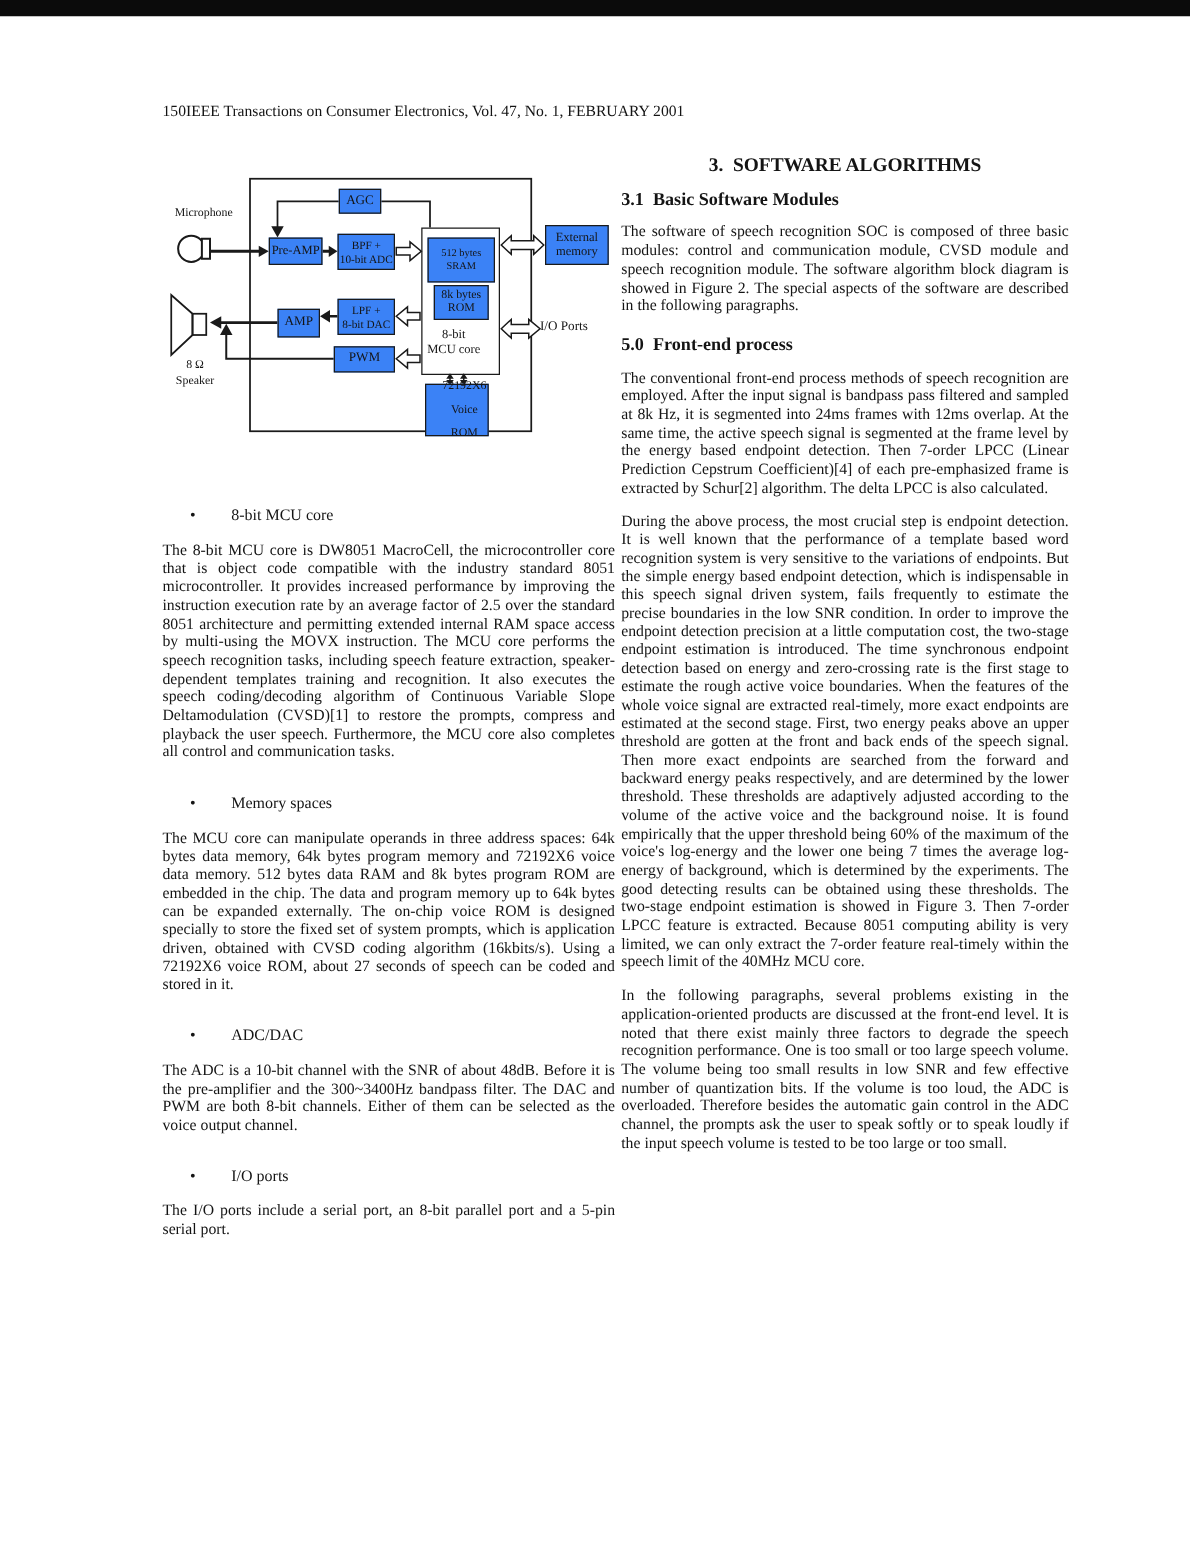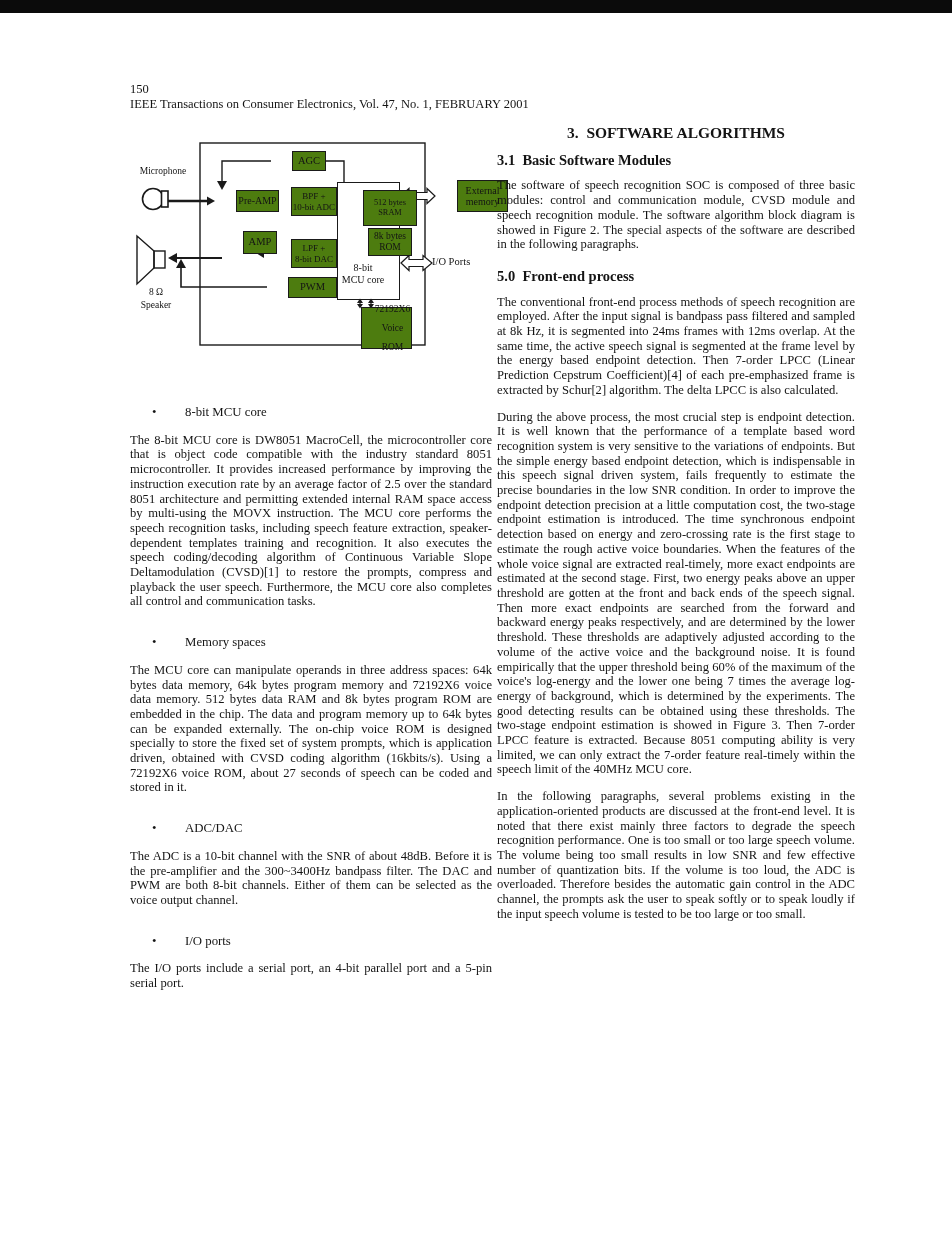--- a/index.html
+++ b/index.html
@@ -1,27 +1,27 @@
 <!DOCTYPE html>
 <html><head>
 <meta charset="utf-8">
 <style>
   * { margin: 0; padding: 0; box-sizing: border-box; }
   html,body { width: 952px; height: 1235px; background: #ffffff; }
   body { position: relative; font-family: "Liberation Serif", serif; color: #141414; }
   .scan-bar { position: absolute; left: 0; top: 0; width: 952px; height: 13px; background: #0b0b0b; }
-  .page-header { position: absolute; left: 130px; top: 82px; width: 725px; display: flex; justify-content: flex-start; font-size: 12.5px; flex-direction: column; }
+  .page-header { position: absolute; left: 130px; top: 82px; width: 725px; display: flex; justify-content: flex-start; font-size: 12.5px; }
   .col { position: absolute; text-align: justify; font-size: 12.6px; line-height: 14.7px; }
   .col-left  { left: 130px; top: 135px; width: 362px; }
   .col-right { left: 497px; top: 126px; width: 358px; }
   p { margin: 0 0 12px 0; }
   
   .figure-wrap { position: relative; width: 362px; height: 228px; }
   .figure-wrap svg { position: absolute; left: 0; top: 0; }
-  .fig-box { position: absolute; border: 1.2px solid #1a1a1a; background: #4d7c0f; display: flex; align-items: center; justify-content: center; text-align: center; white-space: pre-line; line-height: 1.15; margin-left: 21px; }
+  .fig-box { position: absolute; border: 1.2px solid #1a1a1a; background: #3b82f6; display: flex; align-items: center; justify-content: center; text-align: center; white-space: pre-line; line-height: 1.15; }
   .fig-label { position: absolute; text-align: center; white-space: pre-line; line-height: 1.2; }
   .fig-outline { position: absolute; border: 1.4px solid #1a1a1a; background: transparent; }
   .fig-caption { text-align: center; font-size: 13px; margin: 10px 0 0 0; }
   .fig-caption b { font-weight: bold; }
   
   .bullet-row { display: flex; margin: 26px 0 13px 22px; font-size: 12.8px; }
   .bullet-row.first { margin-top: 42px; }
   .bullet-dot { width: 33px; }
   
   .h-section { font-size: 15.5px; font-weight: bold; text-align: center; white-space: pre-wrap; margin: 0 0 12px 0; }
@@ -95,21 +95,21 @@
     <div class="fig-box" style="left:85px;top:55px;width:43px;height:22px;font-size:10px;">Pre-AMP</div>
     <div class="fig-box" style="left:140px;top:52px;width:46px;height:29px;font-size:9px;">BPF +
 10-bit ADC</div>
     <div class="fig-box" style="left:212px;top:55px;width:54px;height:36px;font-size:8.3px;">512 bytes SRAM</div>
     <div class="fig-box" style="left:217px;top:93px;width:44px;height:28px;font-size:9.5px;">8k bytes
 ROM</div>
     <div class="fig-label" style="left:207px;top:127px;width:52px;font-size:10px;">8-bit
 MCU core</div>
     <div class="fig-box" style="left:140px;top:104px;width:46px;height:29px;font-size:9px;">LPF +
 8-bit DAC</div>
-    <div class="fig-box" style="left:92px;top:96px;width:34px;height:23px;font-size:10.5px;">AMP</div>
+    <div class="fig-box" style="left:92px;top:112px;width:34px;height:23px;font-size:10.5px;">AMP</div>
     <div class="fig-box" style="left:137px;top:142px;width:49px;height:21px;font-size:10.5px;">PWM</div>
     <div class="fig-box" style="left:210px;top:172px;width:51px;height:42px;font-size:9.5px;line-height:2;padding-left:12px;">72192X6
 Voice ROM</div>
     <div class="fig-box" style="left:306px;top:45px;width:51px;height:32px;font-size:10px;">External
 memory</div>
 
     <div class="fig-label" style="left:4px;top:31px;width:58px;font-size:9.5px;">Microphone</div>
     <div class="fig-label" style="left:8px;top:152px;width:36px;font-size:9.5px;">8 Ω</div>
     <div class="fig-label" style="left:2px;top:165px;width:48px;font-size:9.5px;">Speaker</div>
     <div class="fig-label" style="left:302px;top:121px;width:52px;font-size:10.5px;text-align:left;">I/O Ports</div>
@@ -131,21 +131,21 @@
   <div class="bullet-row">
     <span class="bullet-dot">•</span>
     <span>ADC/DAC</span>
   </div>
   <p>The ADC is a 10-bit channel with the SNR of about 48dB. Before it is the pre-amplifier and the 300~3400Hz bandpass filter. The DAC and PWM are both 8-bit channels. Either of them can be selected as the voice output channel.</p>
 
   <div class="bullet-row">
     <span class="bullet-dot">•</span>
     <span>I/O ports</span>
   </div>
-  <p>The I/O ports include a serial port, an 4-bit parallel port and a 5-pin serial port.</p>
+  <p>The I/O ports include a serial port, an 8-bit parallel port and a 5-pin serial port.</p>
 
 </div>
 
 <div class="col col-right">
   <div class="h-section">3.  SOFTWARE ALGORITHMS</div>
 
   <div class="h-sub">3.1  Basic Software Modules</div>
   <p>The software of speech recognition SOC is composed of three basic modules: control and communication module, CVSD module and speech recognition module. The software algorithm block diagram is showed in Figure 2. The special aspects of the software are described in the following paragraphs.</p>
 
   <div class="h-sub later">5.0  Front-end process</div>

